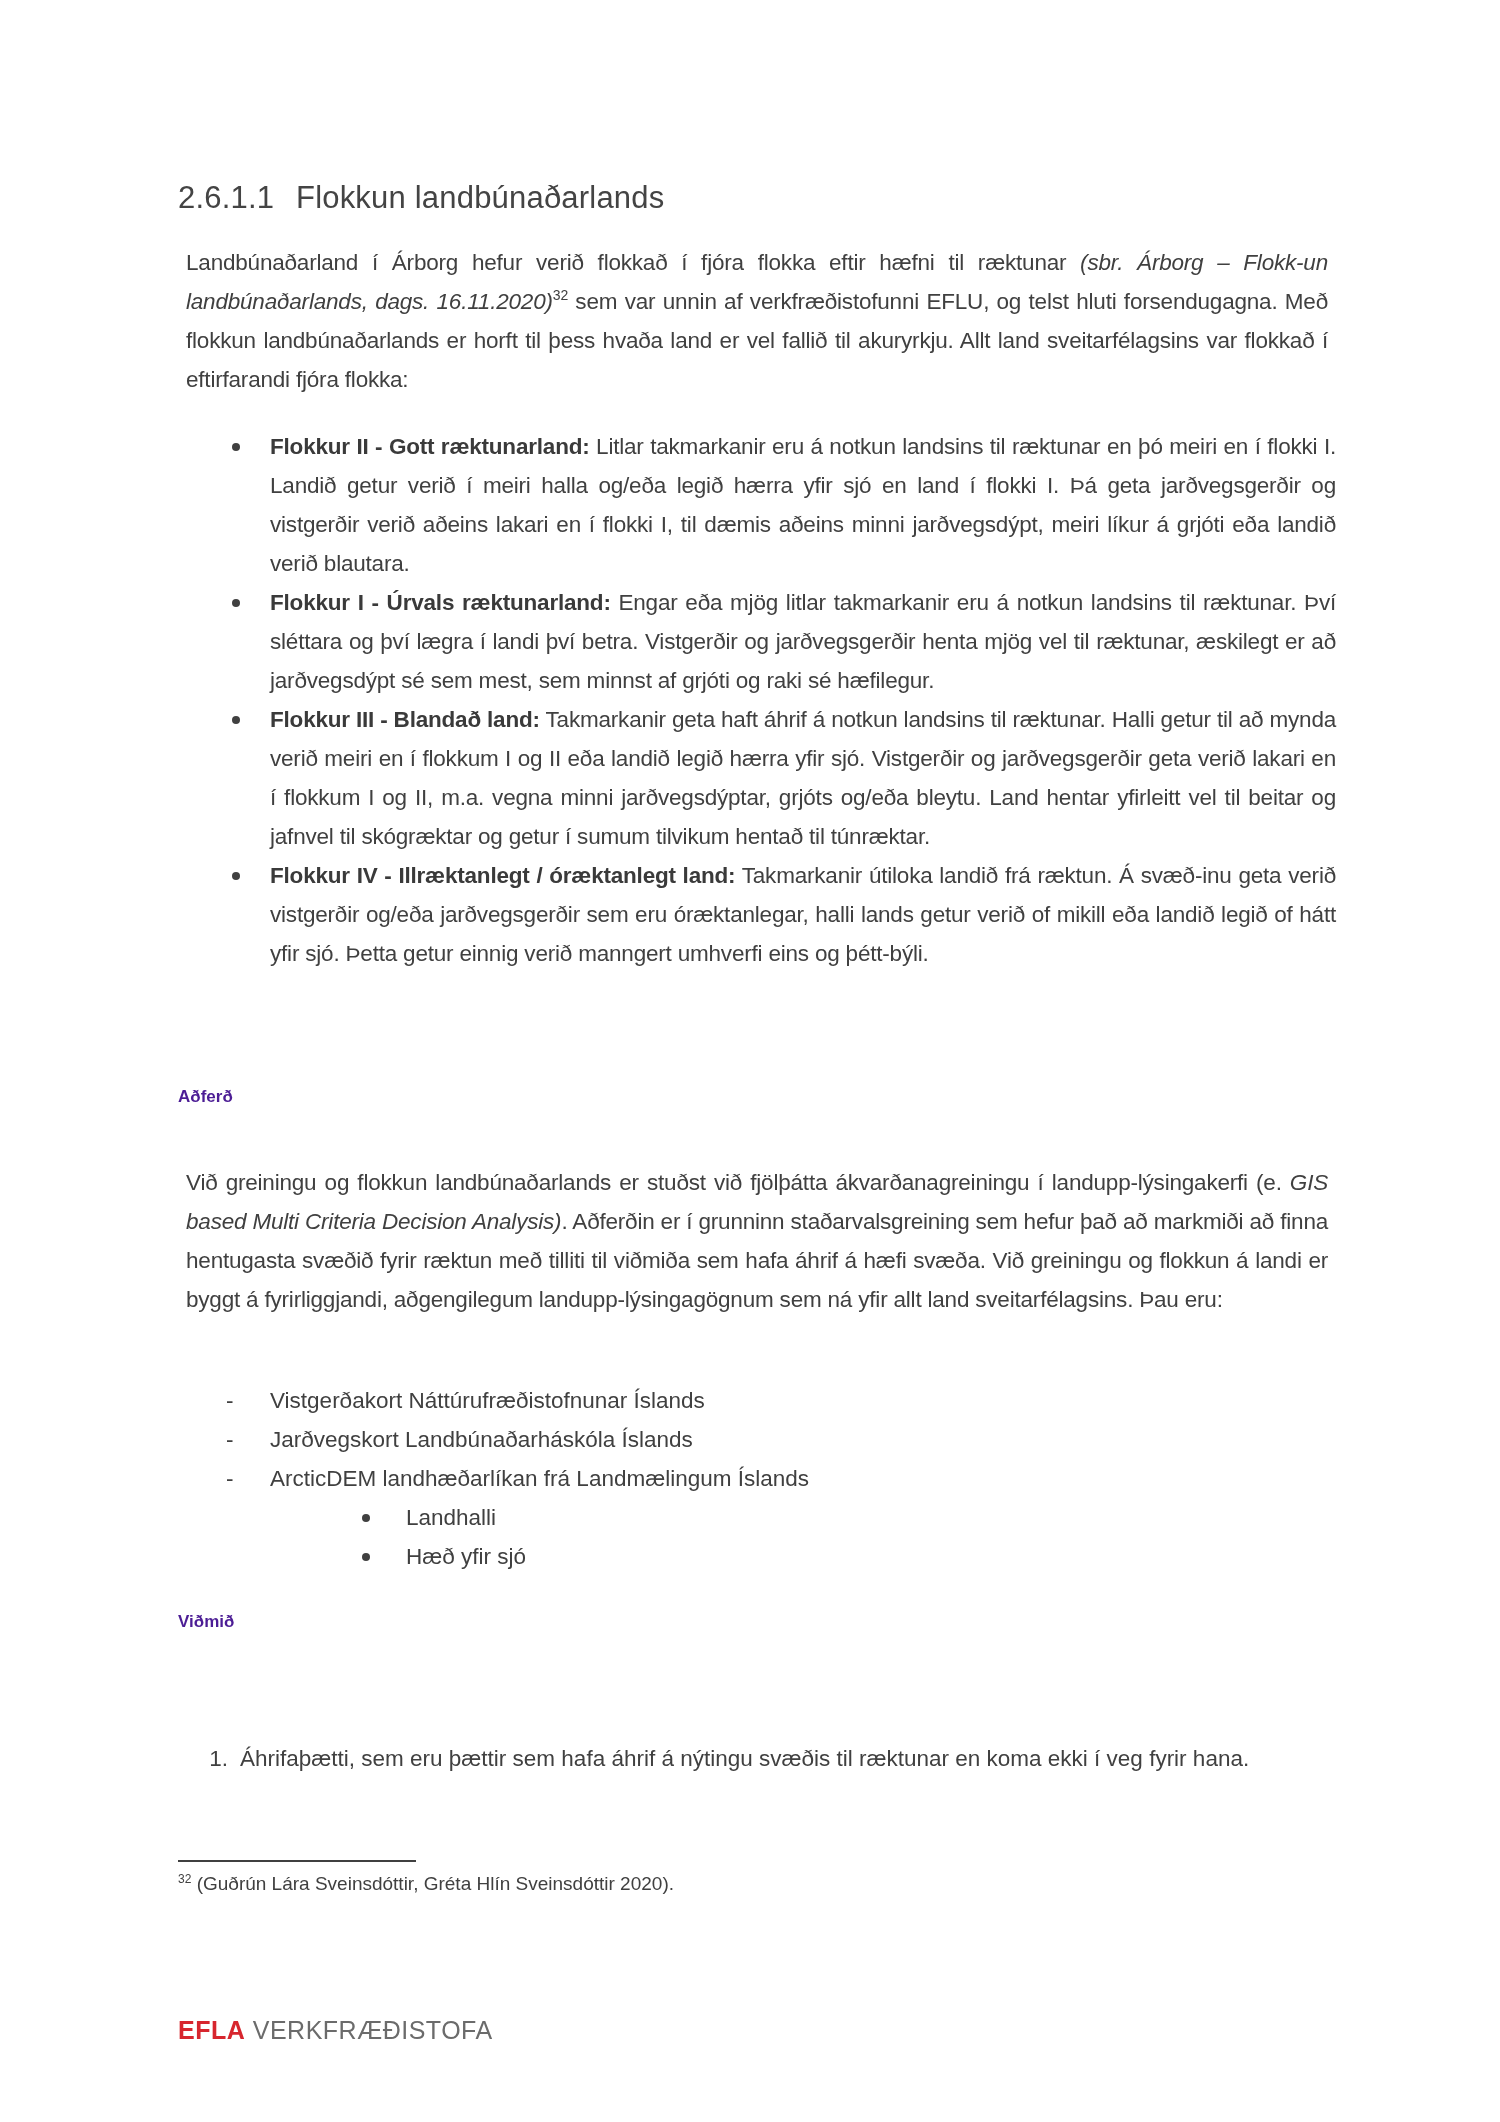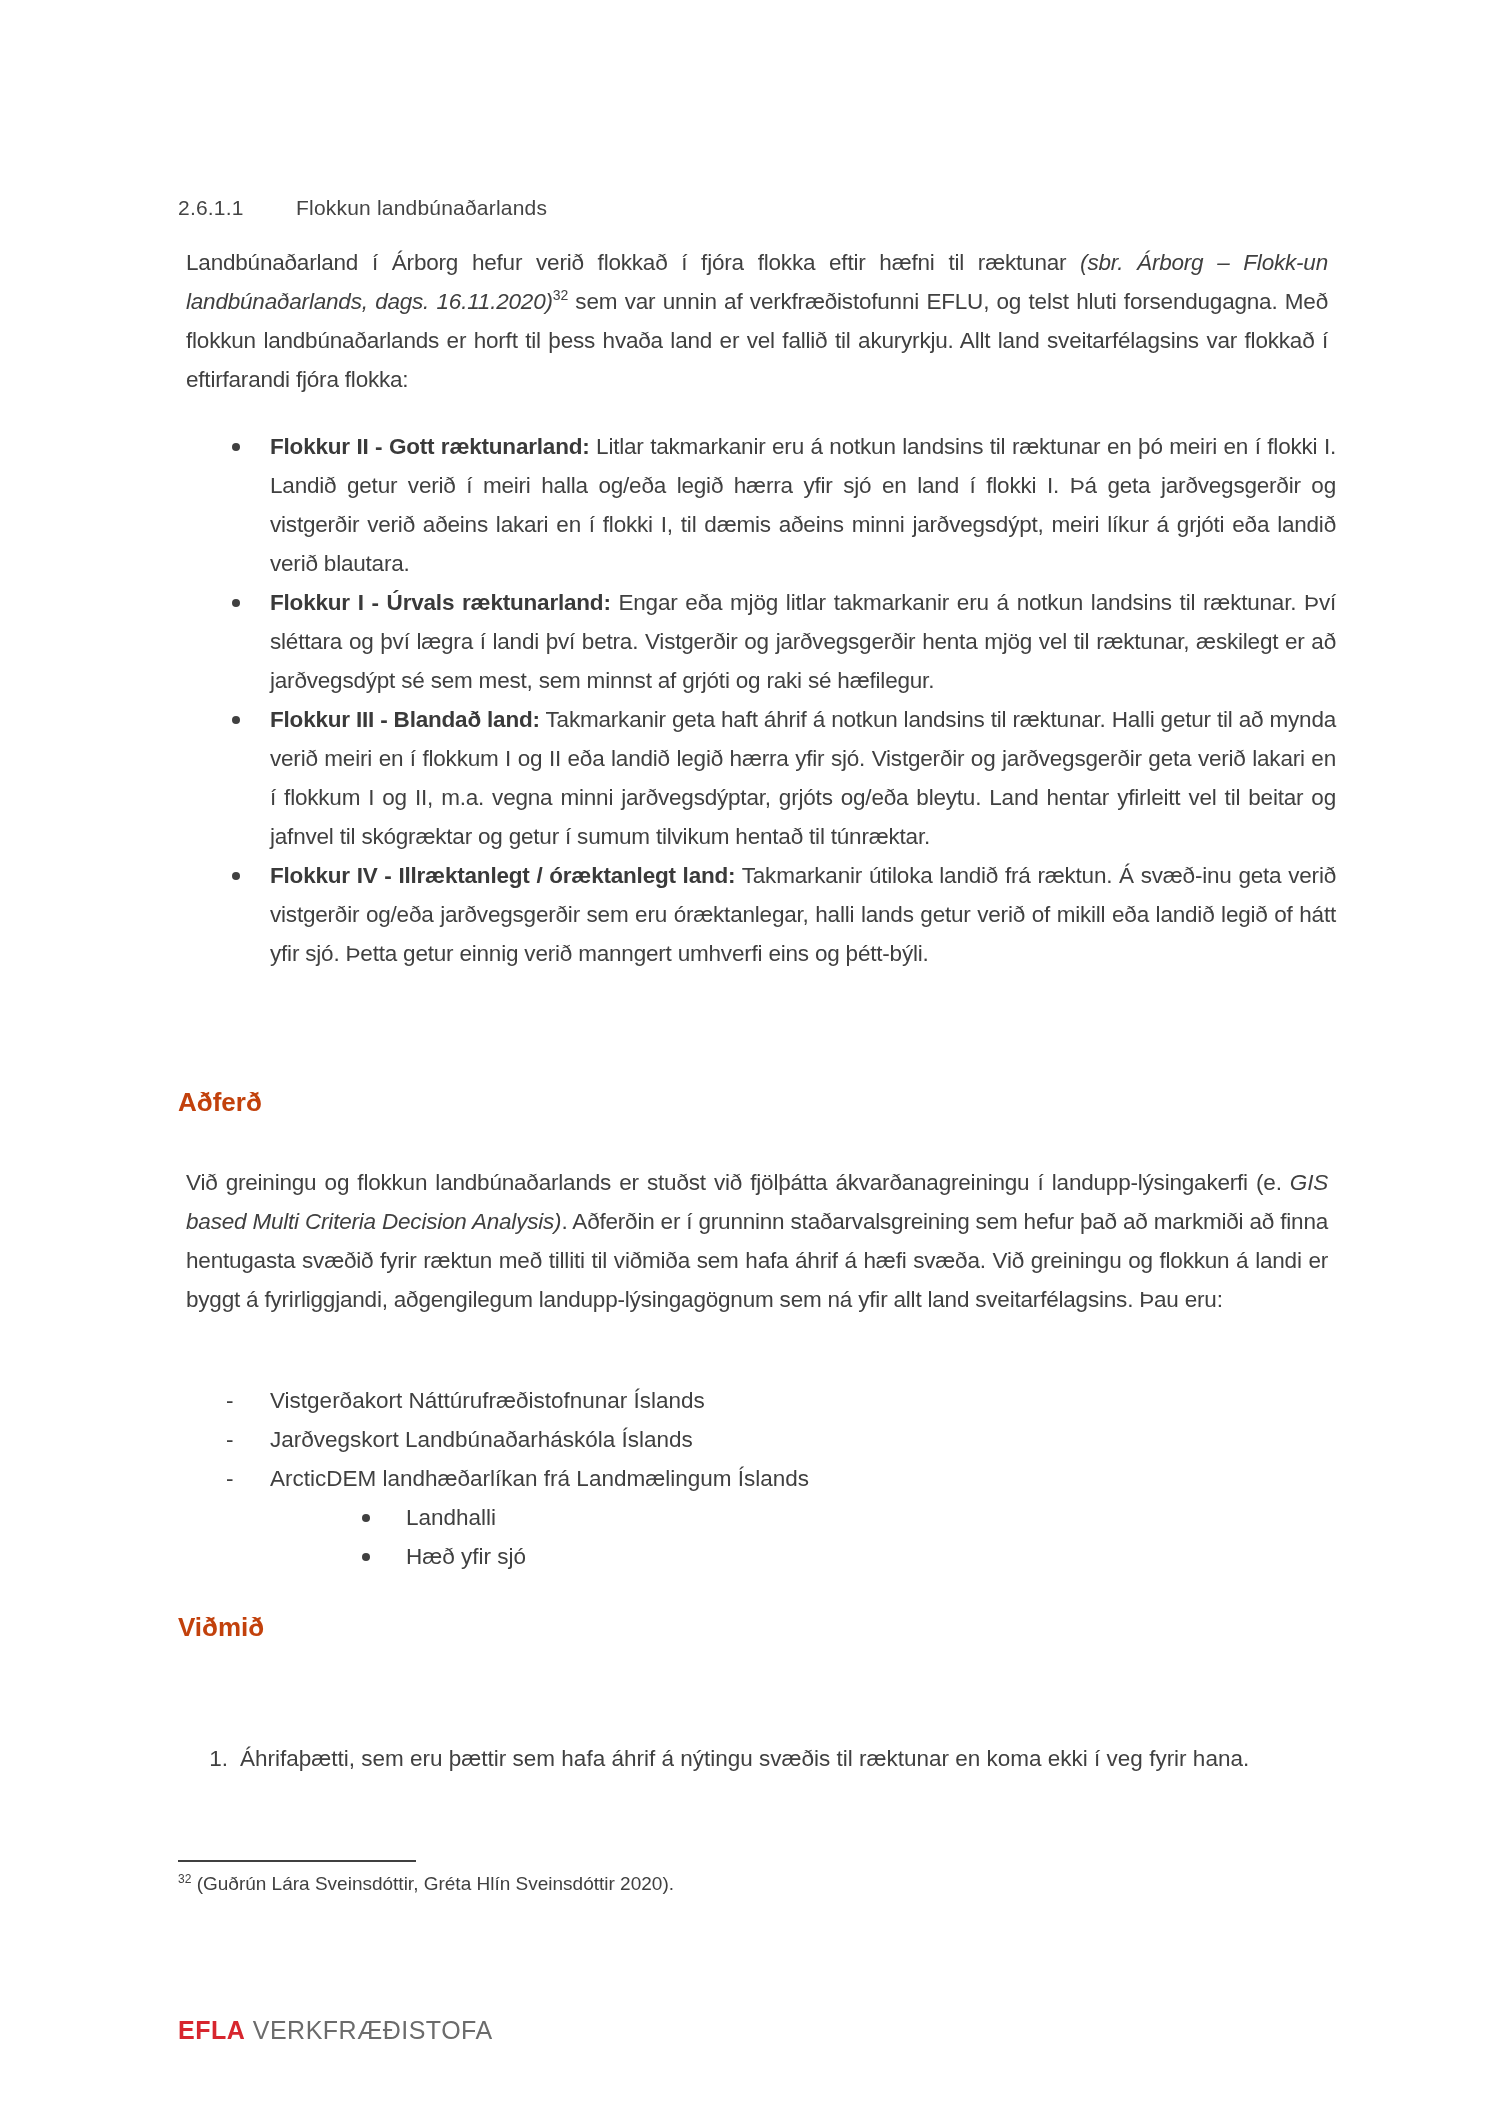--- a/index.html
+++ b/index.html
@@ -4,40 +4,40 @@
 <style>
   html, body { margin: 0; padding: 0; background: #ffffff; }
   body {
     width: 1500px; height: 2122px; position: relative; overflow: hidden;
     font-family: "Liberation Sans", "DejaVu Sans", sans-serif;
     color: #404040;
   }
   .page { position: absolute; left: 0; top: 0; width: 1500px; height: 2122px; }
   .content { position: absolute; left: 178px; width: 1158px; }
   .heading {
-    position: absolute; left: 178px; top: 196px; font-size: 21px; color: #444;
+    position: absolute; left: 178px; top: 180px; font-size: 31px; color: #444;
     letter-spacing: 0.2px;
   }
   .heading .num { display: inline-block; width: 118px; }
   p.body {
     margin: 8px; font-size: 22.5px; line-height: 39px; text-align: justify;
     color: #404040; letter-spacing: -0.2px;
   }
   .intro { top: 235px; }
   .bullets { position: absolute; left: 218px; width: 1118px; top: 427px; margin: 0; padding: 0; list-style: none; }
   .bullets li {
     position: relative; padding-left: 52px; font-size: 22.5px; line-height: 39px;
     text-align: justify; letter-spacing: -0.2px;
   }
   .bullets li .dot {
     position: absolute; left: 14px; top: 16px; width: 8px; height: 8px;
     border-radius: 50%; background: #404040;
   }
   .bullets li b { font-weight: bold; color: #3a3a3a; }
-  .sub-h { position: absolute; left: 178px; font-size: 26px; font-weight: bold; color: #c2410c; text-align: center; }
+  .sub-h { position: absolute; left: 178px; font-size: 17px; font-weight: bold; color: #4c1d95; text-align: center; }
   .dash-list { position: absolute; left: 218px; top: 1381px; margin: 0; padding: 0; list-style: none; }
   .dash-list li { position: relative; padding-left: 52px; font-size: 22.5px; line-height: 39px; }
   .dash-list li .dash { position: absolute; left: 8px; top: 0; }
   .sub-bullets { margin: 0; padding: 0; list-style: none; }
   .sub-bullets li { padding-left: 188px; position: relative; }
   .sub-bullets li .dot2 {
     position: absolute; left: 144px; top: 16px; width: 8px; height: 8px;
     border-radius: 50%; background: #404040;
   }
   .num-list { position: absolute; left: 178px; top: 1742px; width: 1158px; margin: 0; padding: 0; list-style: none; }

